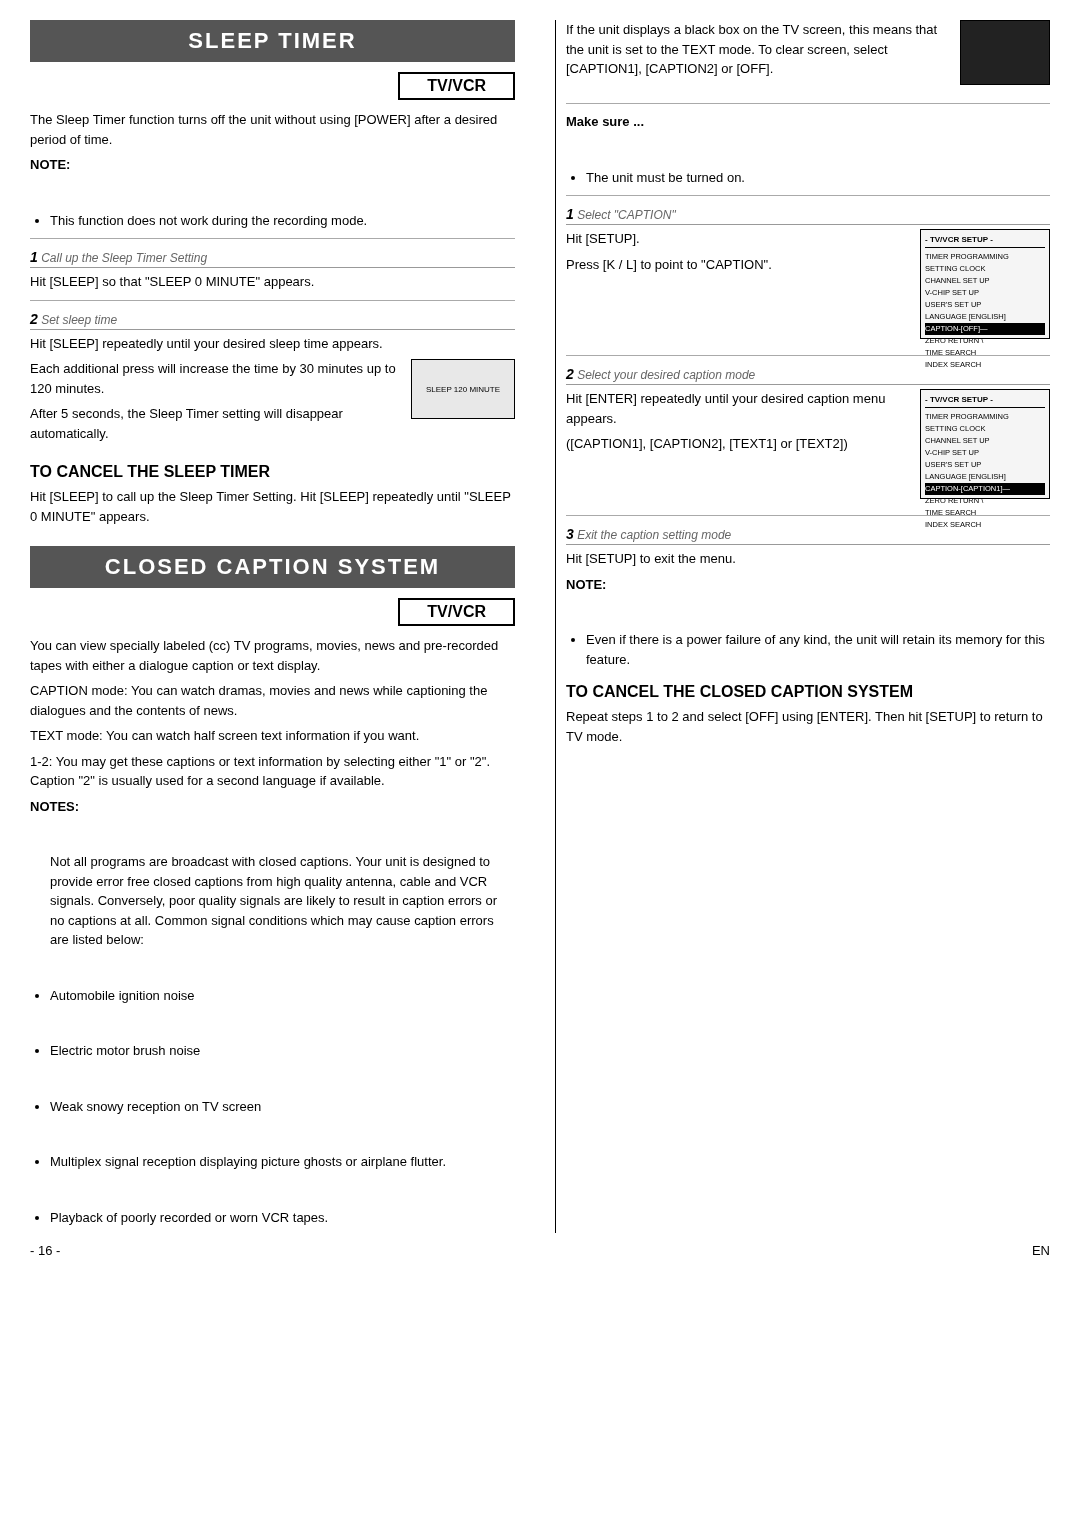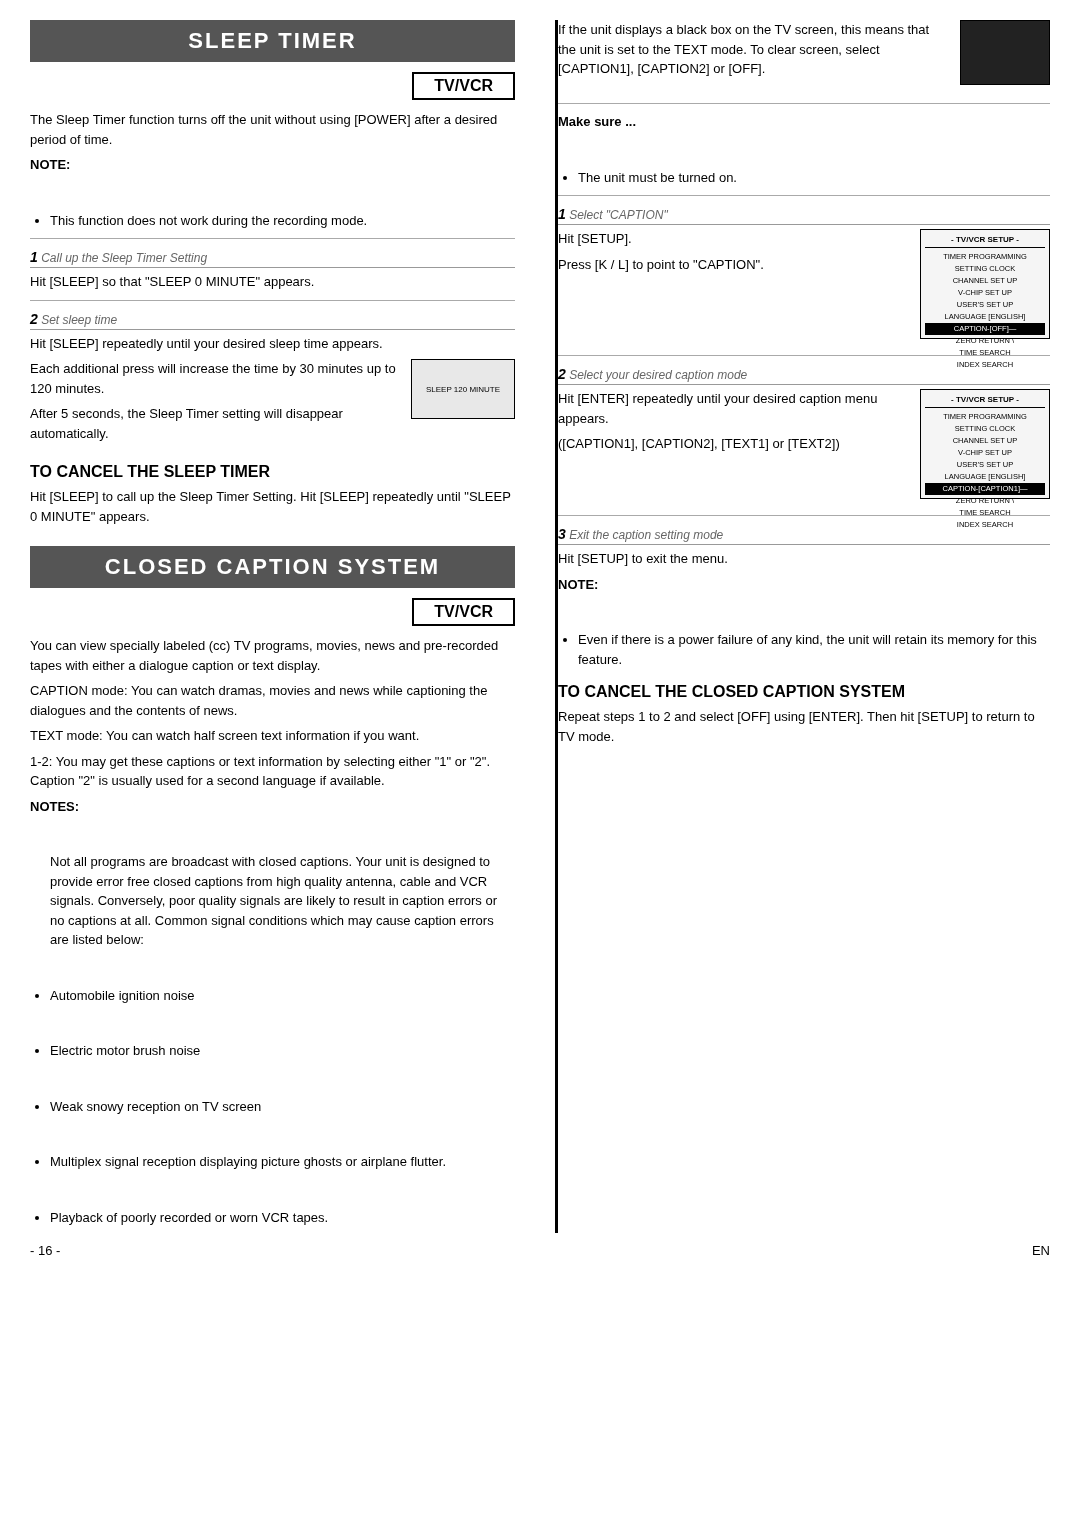--- a/index.html
+++ b/index.html
@@ -12,36 +12,36 @@
       min-height: 1526px;
       padding: 20px 30px;
     }
     .page-layout {
       display: grid;
       grid-template-columns: 1fr 1fr;
       gap: 0 30px;
       width: 100%;
     }
     .left-col { padding-right: 10px; }
-    .right-col { border-left: 3px solid #000000; }
+    .right-col { padding-left: 10px; border-left: 1px solid #000000; }
 
     .section-header {
       background: #555;
       color: #fff;
       text-align: center;
       font-size: 22px;
       font-weight: bold;
       letter-spacing: 2px;
       padding: 8px 20px;
       margin-bottom: 10px;
     }
     .tv-vcr-badge {
       border: 2px solid #000;
       display: inline-block;
-      padding: 3px 20px;
+      padding: 3px 27px;
       font-size: 16px;
       font-weight: bold;
       margin-bottom: 10px;
       float: right;
     }
     .clearfix::after { content: ''; display: block; clear: both; }
 
     p { margin-bottom: 6px; line-height: 1.5; }
     ul { margin-left: 20px; margin-bottom: 6px; }
     ul li { margin-bottom: 4px; line-height: 1.5; margin-top: 36px; }
@@ -71,21 +71,20 @@
     .menu-box {
       border: 1px solid #000;
       width: 130px;
       height: 110px;
       float: right;
       margin: 0 0 8px 10px;
       background: #f5f5f5;
       font-size: 8px;
       padding: 4px;
       line-height: 1.6;
-      text-align: center;
     }
     .menu-box .menu-title {
       font-weight: bold;
       font-size: 8px;
       border-bottom: 1px solid #000;
       margin-bottom: 3px;
     }
     .menu-box .menu-item {
       font-size: 7.5px;
     }

